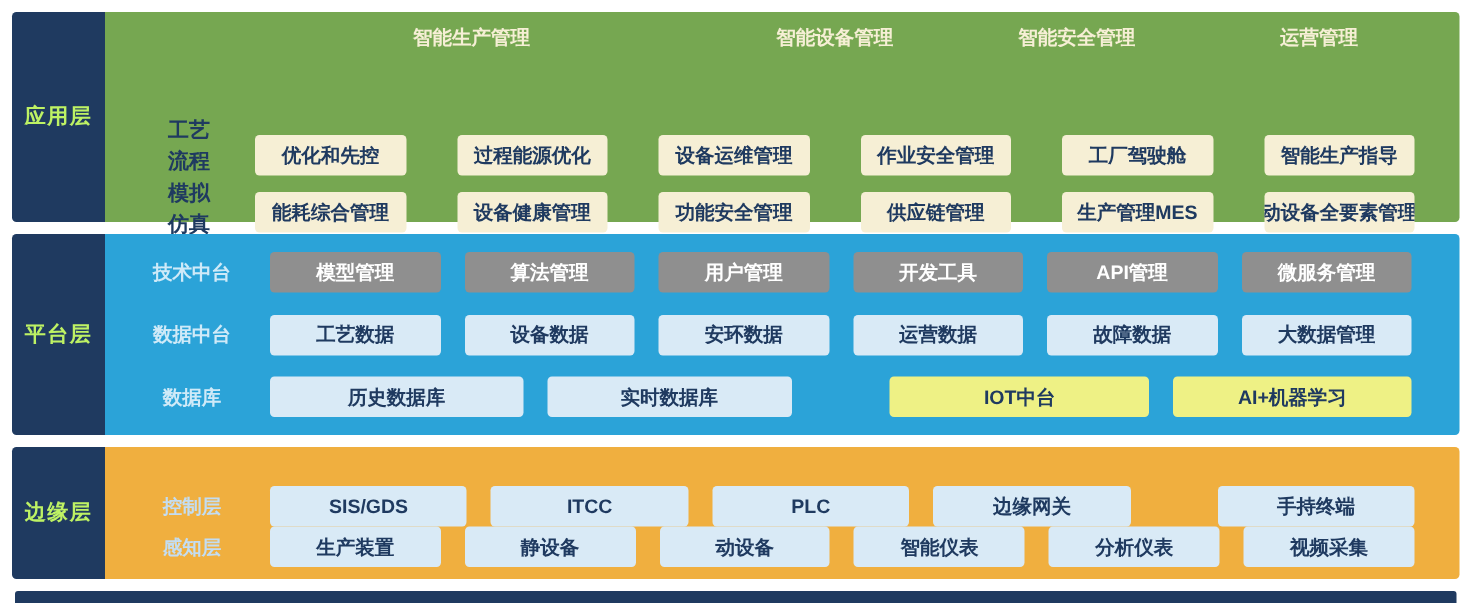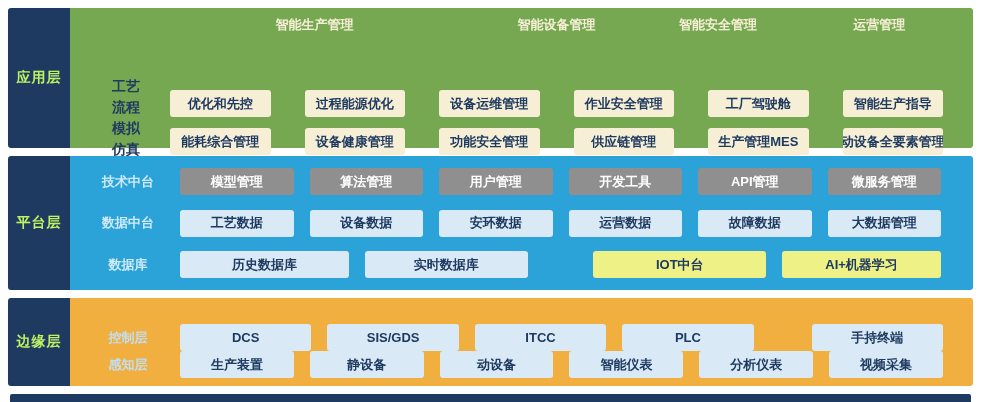--- a/index.html
+++ b/index.html
@@ -144,24 +144,24 @@
         </div>
       </div>
   </div>
 
   <div class="layer layer-edge">
     <div class="layer-label">边缘层</div>
     <div class="band band-orange" id="edge-band">
         <div class="band-row">
           <div class="row-label">控制层</div>
           <div class="row-items">
-            <div class="box light" style="flex: 1 1 0%;">DCS</div>
             <div class="box light" style="flex: 1 1 0%;">SIS/GDS</div>
             <div class="box light" style="flex: 1 1 0%;">ITCC</div>
             <div class="box light" style="flex: 1 1 0%;">PLC</div>
+            <div class="box light" style="flex: 1 1 0%;">边缘网关</div>
             <div class="box light" style="flex: 1 1 0%; margin-left: 42px;">手持终端</div>
           </div>
         </div>
         <div class="band-row">
           <div class="row-label">感知层</div>
           <div class="row-items">
             <div class="box light" style="flex: 1 1 0%;">生产装置</div>
             <div class="box light" style="flex: 1 1 0%;">静设备</div>
             <div class="box light" style="flex: 1 1 0%;">动设备</div>
             <div class="box light" style="flex: 1 1 0%;">智能仪表</div>

